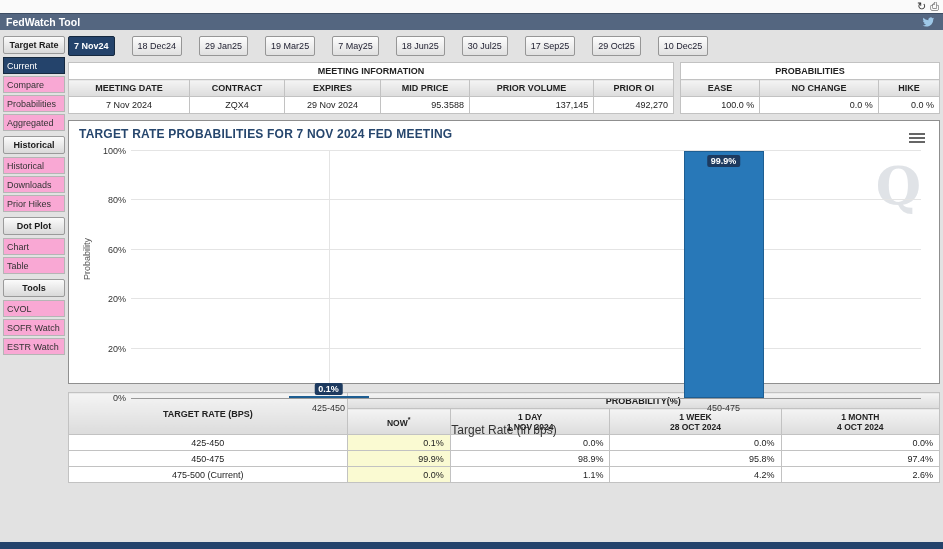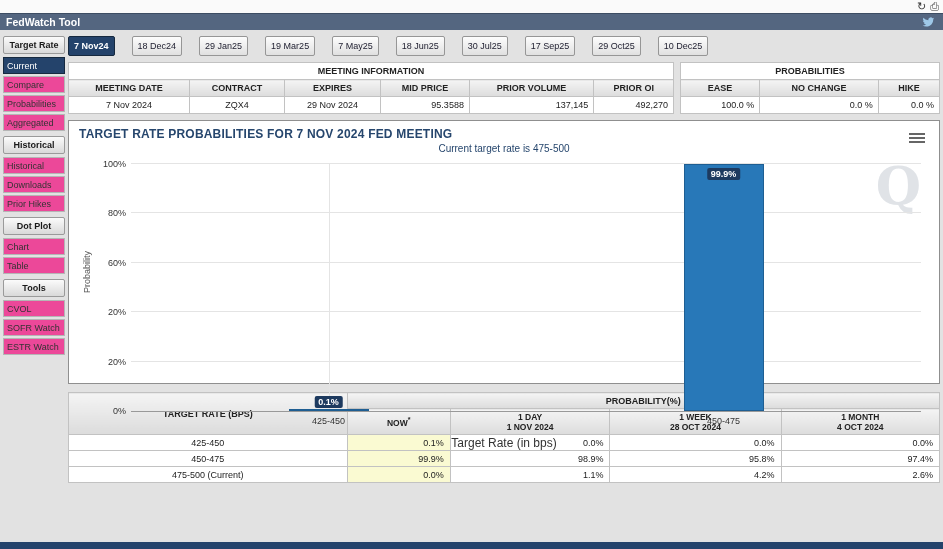--- a/index.html
+++ b/index.html
@@ -19,21 +19,21 @@
   
   .titlebar { height: 17px; background: #546680; color: #fff; font-size: 10.5px; font-weight: bold; line-height: 17px; padding-left: 6px; position: relative; border-top: 1px solid #3d4d63; }
   .titlebar .tw { position: absolute; right: 8px; top: 2px; width: 13px; height: 13px; cursor: pointer; }
   
   .content { display: flex; background: #e2e2e2; height: 512px; padding: 4px 3px 0 3px; }
   .sidebar { width: 65px; flex: none; padding-right: 3px; }
   .main { flex: 1; min-width: 0; }
   
   .sb-header { background: linear-gradient(#fbfbfb,#d9d9d9); border: 1px solid #9a9a9a; border-radius: 2px; font-weight: bold; font-size: 9px; text-align: center; padding: 3px 0; margin: 5px 0 3px; color: #1a1a1a; }
   .sb-header:first-child { margin-top: 2px; }
-  .sb-item { background: #ec4899; border: 1px solid #b5b5b5; font-size: 9px; padding: 2.5px 3px; margin: 2px 0; color: #333; cursor: pointer; }
+  .sb-item { background: #f9a8d4; border: 1px solid #b5b5b5; font-size: 9px; padding: 2.5px 3px; margin: 2px 0; color: #333; cursor: pointer; }
   .sb-item.selected { background: #24436b; border-color: #16293f; color: #fff; }
   
   .tabs { display: flex; gap: 17px; margin: 2px 0 6px 0; }
   .tab { background: linear-gradient(#fdfdfd,#e0e0e0); border: 1px solid #969696; border-radius: 2px; font-size: 9px; padding: 4px 5px; color: #223; cursor: pointer; white-space: nowrap; }
   .tab.selected { background: #24436b; border-color: #16293f; color: #fff; font-weight: bold; }
   
   .info-row { display: flex; gap: 6px; }
   table.grid { border-collapse: collapse; background: #fff; border: 1px solid #8f8f8f; }
   table.grid th, table.grid td { border: 1px solid #c2c2c2; font-size: 9px; padding: 3px 5px; }
   table.grid th { background: linear-gradient(#f4f4f4,#dcdcdc); font-weight: bold; text-align: center; white-space: nowrap; }
@@ -173,21 +173,20 @@
         </table>
     </div>
 
     <div class="chart-panel">
       <div class="chart-title">TARGET RATE PROBABILITIES FOR 7 NOV 2024 FED MEETING</div>
       <div class="menu-icon">
           <div></div>
           <div></div>
           <div></div>
         </div>
-      <div class="chart-subtitle">Current target rate is 475-500</div>
       <div class="watermark">Q</div>
 
       <div class="plot-wrap">
         <div class="ylab">Probability</div>
         <div class="plot">
           <div class="grid-h" style="bottom:20%"></div>
           <div class="grid-h" style="bottom:40%"></div>
           <div class="grid-h" style="bottom:60%"></div>
           <div class="grid-h" style="bottom:80%"></div>
           <div class="grid-h" style="bottom:100%"></div>

